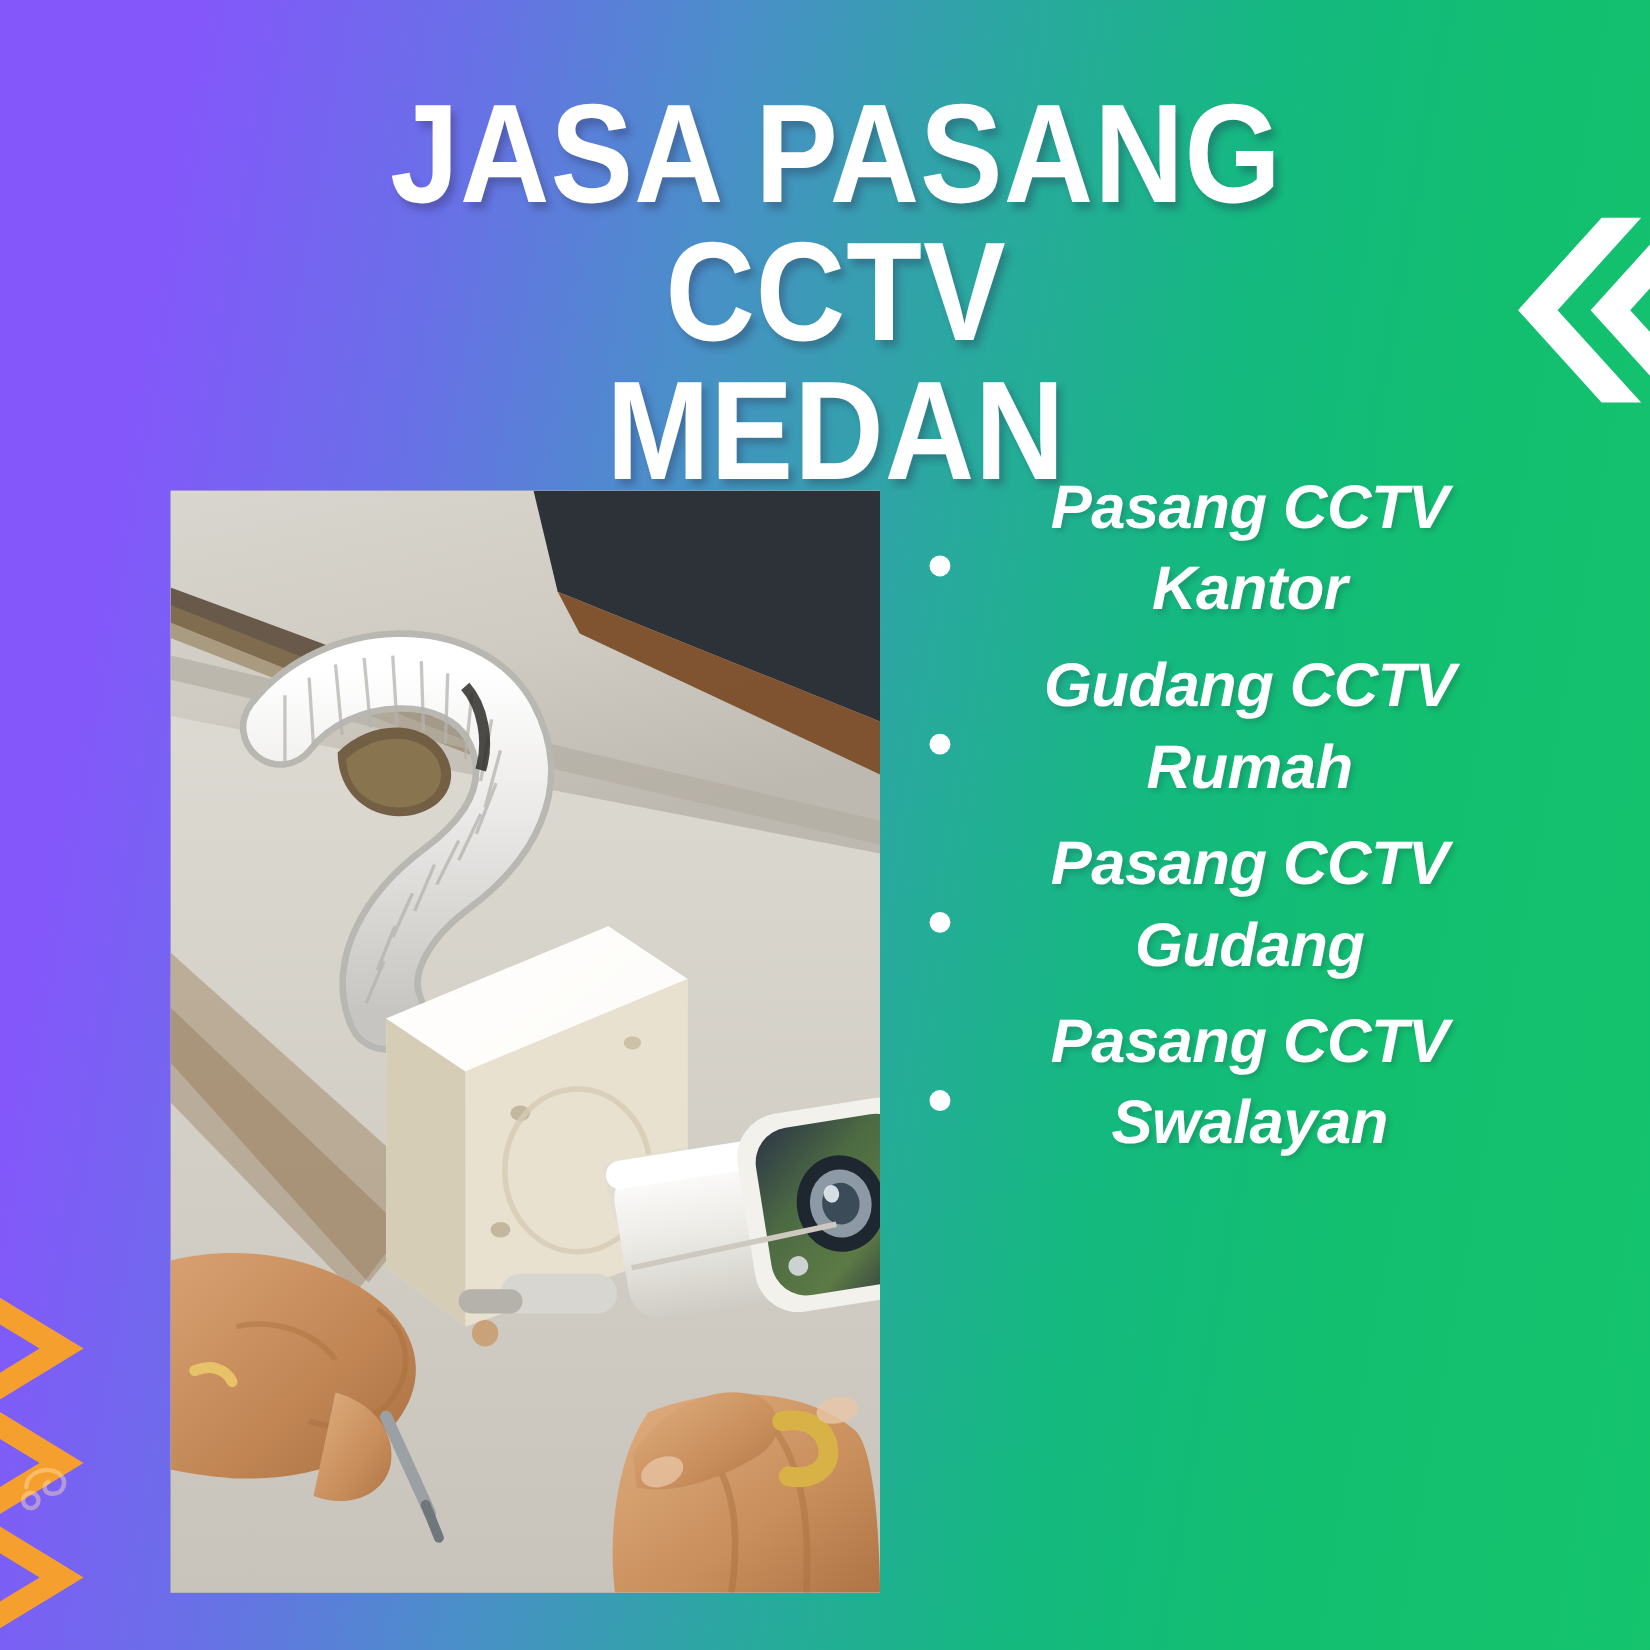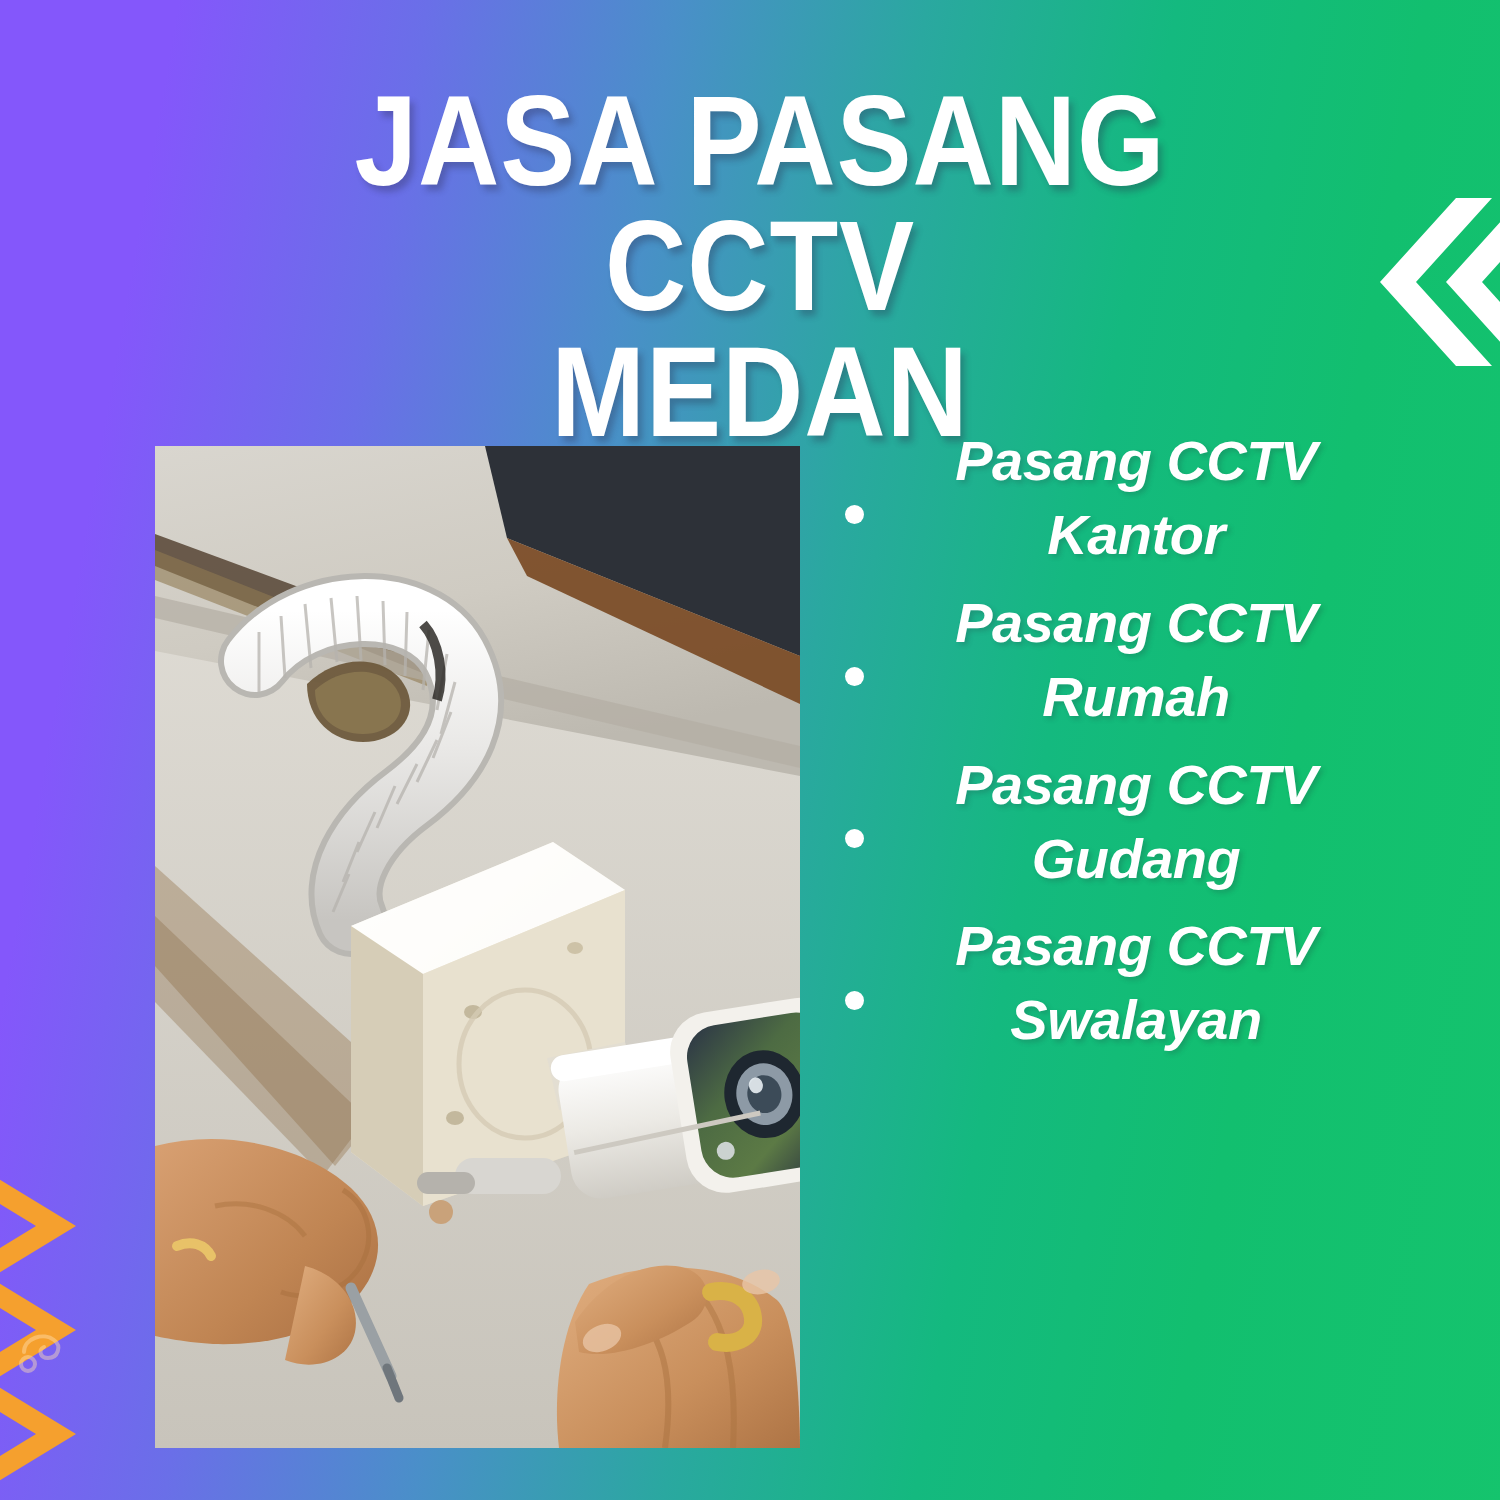--- a/index.html
+++ b/index.html
@@ -322,21 +322,21 @@
 
   <div class="bullets">
 
     <div class="bullet-row">
       <span class="bullet-dot"></span>
       <span class="bullet-text">Pasang CCTV Kantor</span>
     </div>
 
     <div class="bullet-row">
       <span class="bullet-dot"></span>
-      <span class="bullet-text">Pasang CCTV Rumah</span>
+      <span class="bullet-text">Gudang CCTV Rumah</span>
     </div>
 
     <div class="bullet-row">
       <span class="bullet-dot"></span>
       <span class="bullet-text">Pasang CCTV Gudang</span>
     </div>
 
 
 
     <div class="bullet-row">

